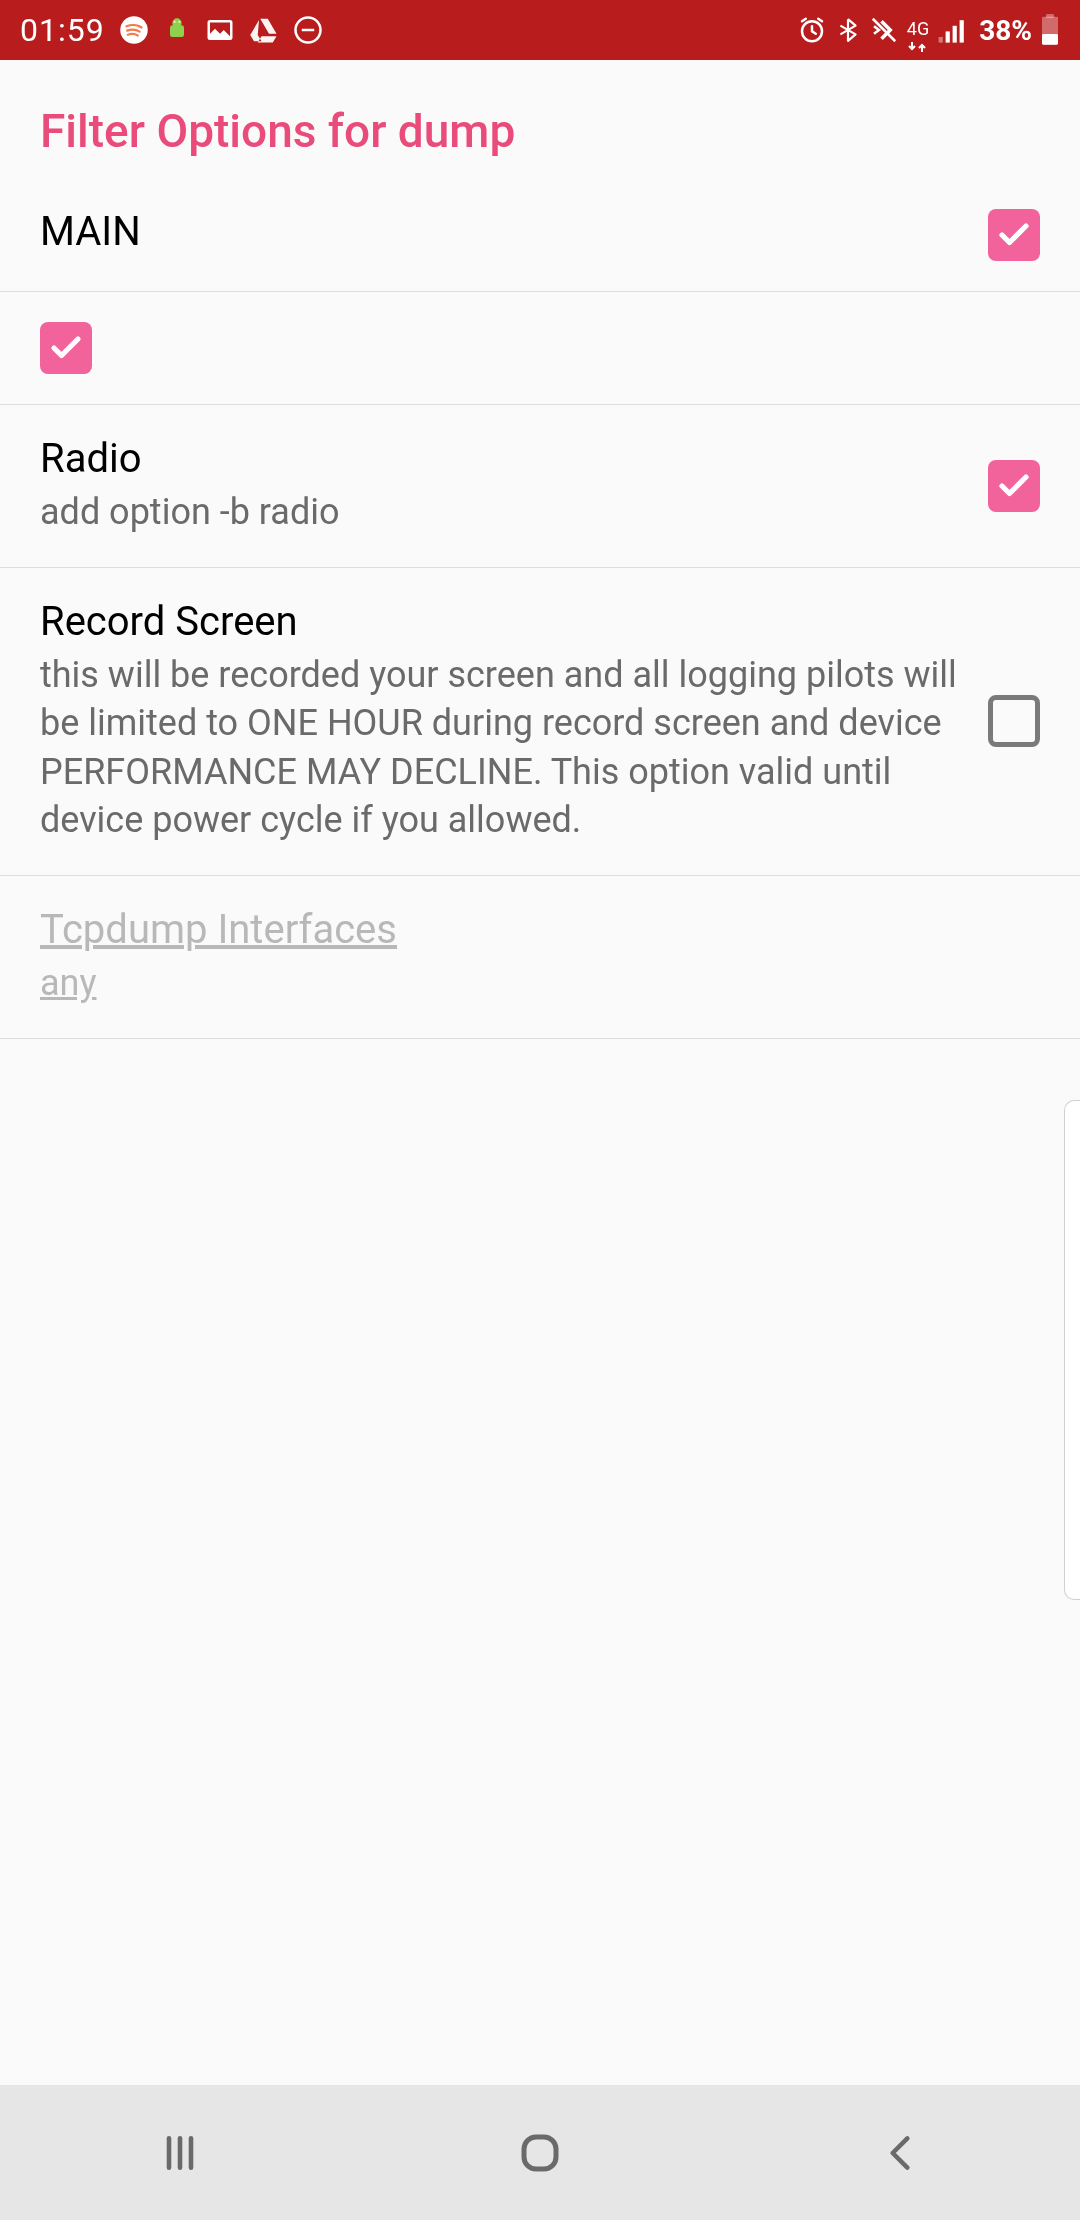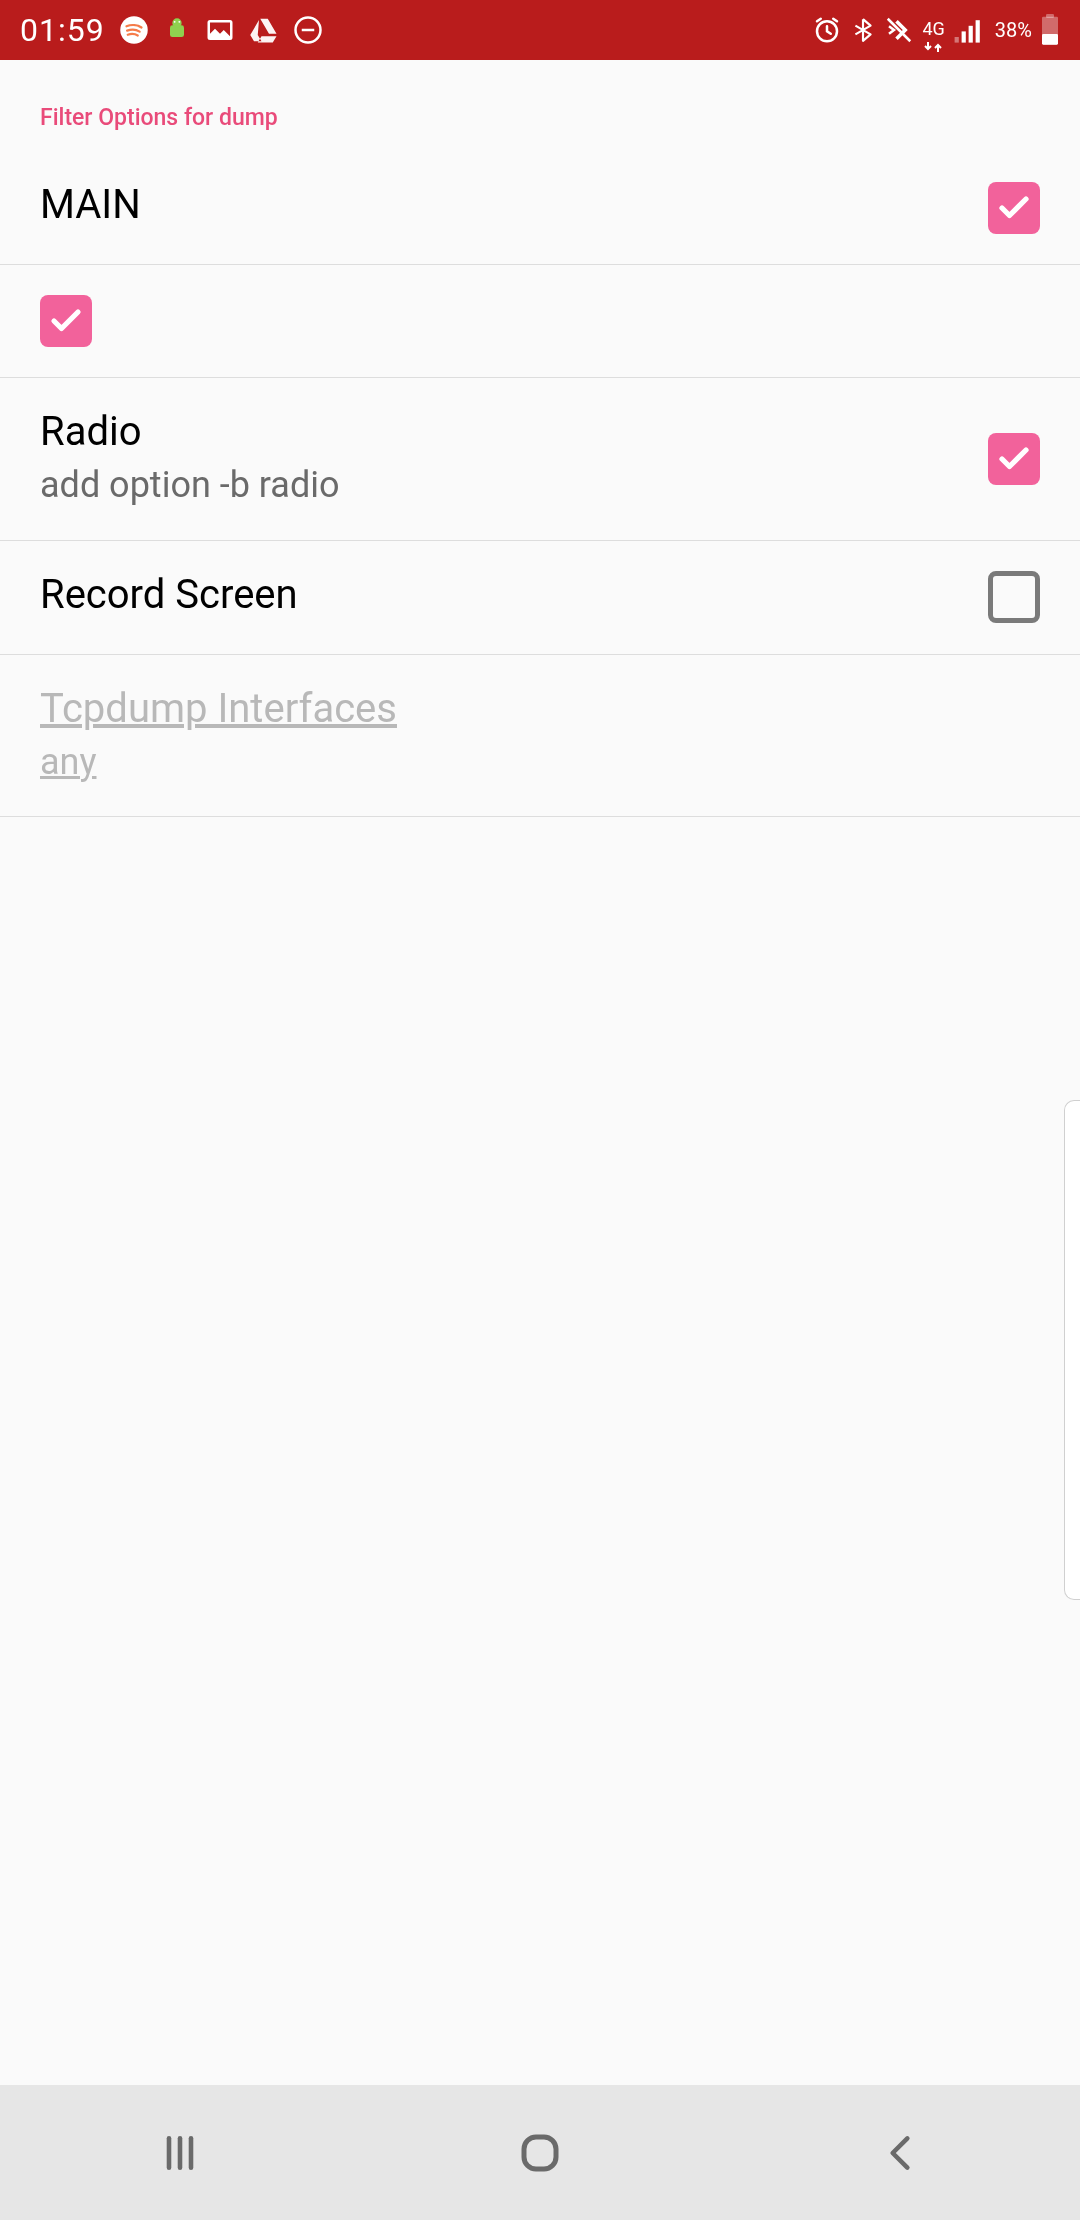--- a/index.html
+++ b/index.html
@@ -38,26 +38,26 @@
       font-size: 32px;
       font-weight: 400;
       letter-spacing: 1px;
     }
     .status-icon {
       display: inline-flex;
       align-items: center;
       justify-content: center;
     }
     .battery-pct {
-      font-size: 20px;
-      font-weight: 400;
+      font-size: 28px;
+      font-weight: 700;
     }
     .section-header {
       padding: 44px 40px 20px 40px;
-      font-size: 23px;
+      font-size: 46px;
       font-weight: 500;
       color: #e94b7a;
     }
     .row {
       display: flex;
       align-items: center;
       padding: 30px 40px 30px 40px;
       border-bottom: 1px solid #ddd;
     }
     .row-text {
@@ -246,20 +246,21 @@
   <div class="checkbox checked">
     <svg viewBox="0 0 24 24">
         <path d="M4 12l5 5L20 6" stroke="#fff" stroke-width="3.5" fill="none" stroke-linecap="round" stroke-linejoin="round"></path>
       </svg>
   </div>
 </div>
 
 <div class="row">
   <div class="row-text">
     <div class="row-title">Record Screen</div>
+    <div class="row-sub">this will be recorded your screen and all logging pilots will be limited to ONE HOUR during record screen and device PERFORMANCE MAY DECLINE. This option valid until device power cycle if you allowed.</div>
   </div>
   <div class="checkbox unchecked"></div>
 </div>
 
 <div class="row disabled">
   <div class="row-text">
     <div class="row-title">Tcpdump Interfaces</div>
     <div class="row-sub">any</div>
   </div>
 </div>

